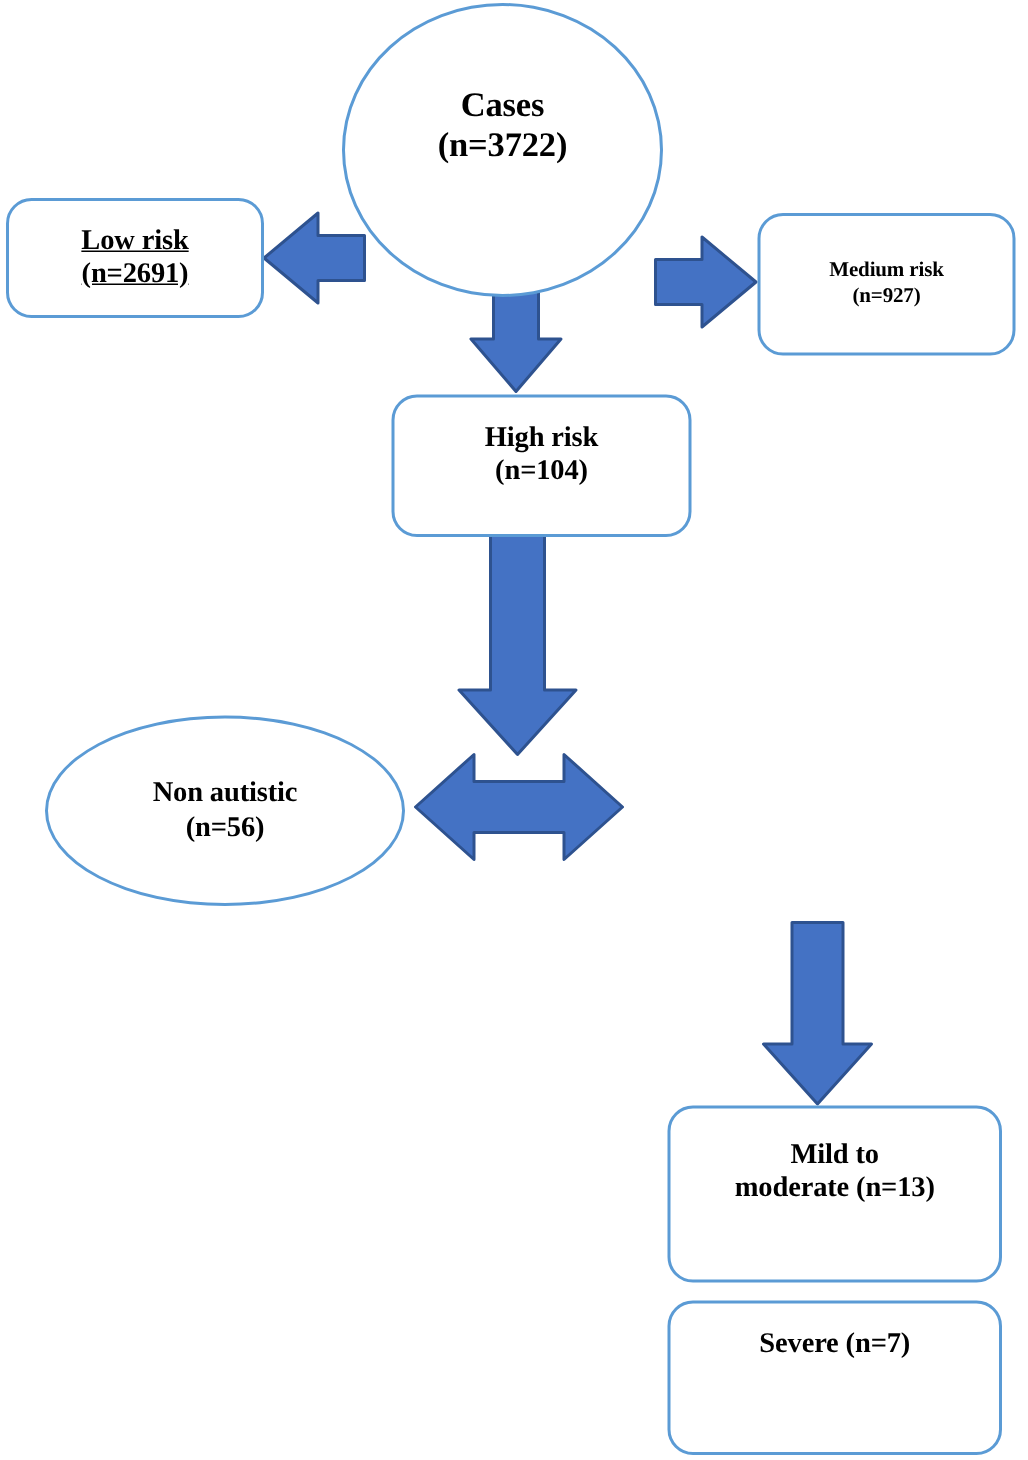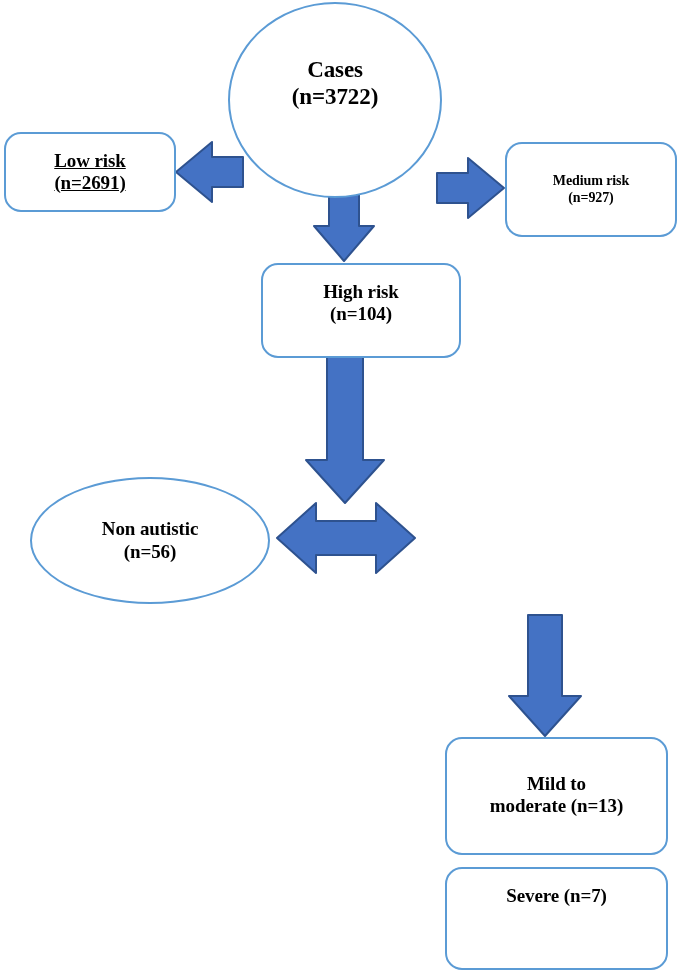--- a/index.html
+++ b/index.html
@@ -81,21 +81,21 @@
   #node-autistic {
     left: 415px; top: 477px; width: 240px; height: 127px;
     font-size: 19px;
     align-items: flex-start;
     padding-top: 24px;
   }
   #node-mild-moderate {
     left: 445px; top: 737px; width: 223px; height: 118px;
     font-size: 19px;
     align-items: flex-start;
-    padding-top: 34px;
+    padding-top: 20px;
   }
   #node-severe {
     left: 445px; top: 867px; width: 223px; height: 103px;
     font-size: 19px;
     align-items: flex-start;
     padding-top: 16px;
   }
 
   .arrow-layer {
     position: absolute;

